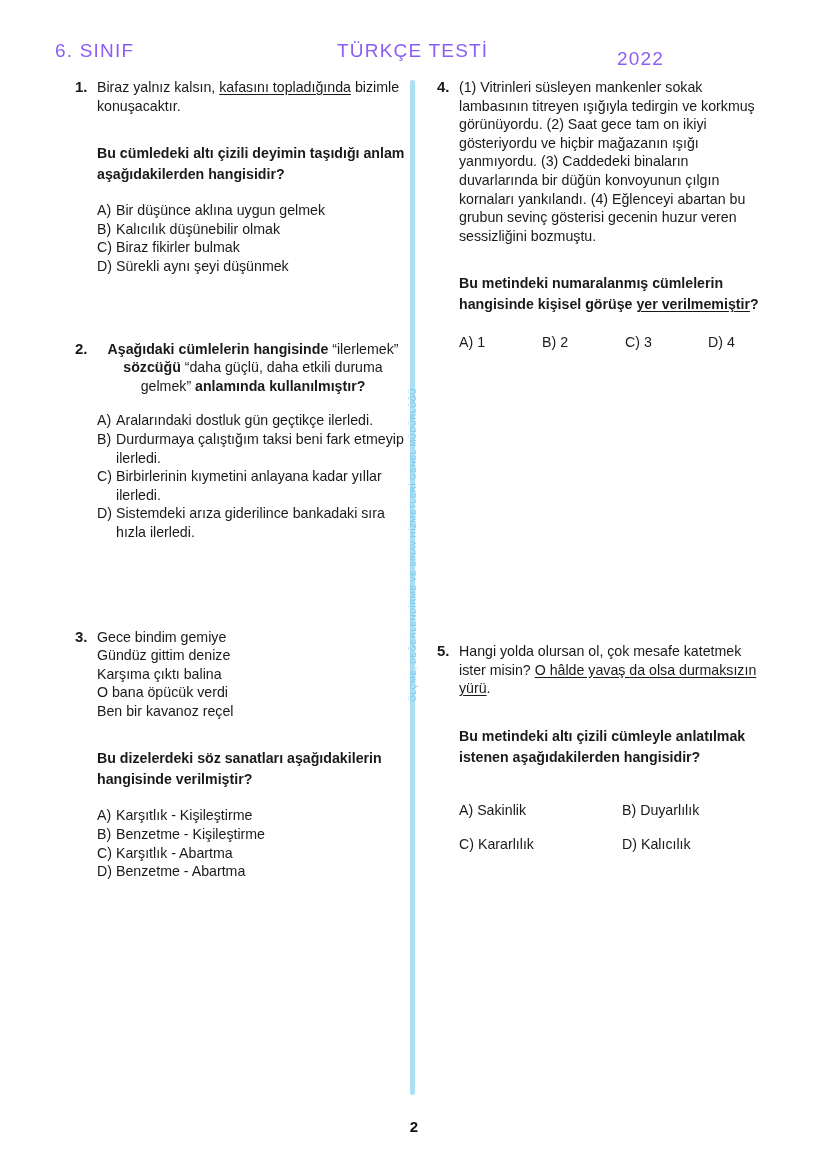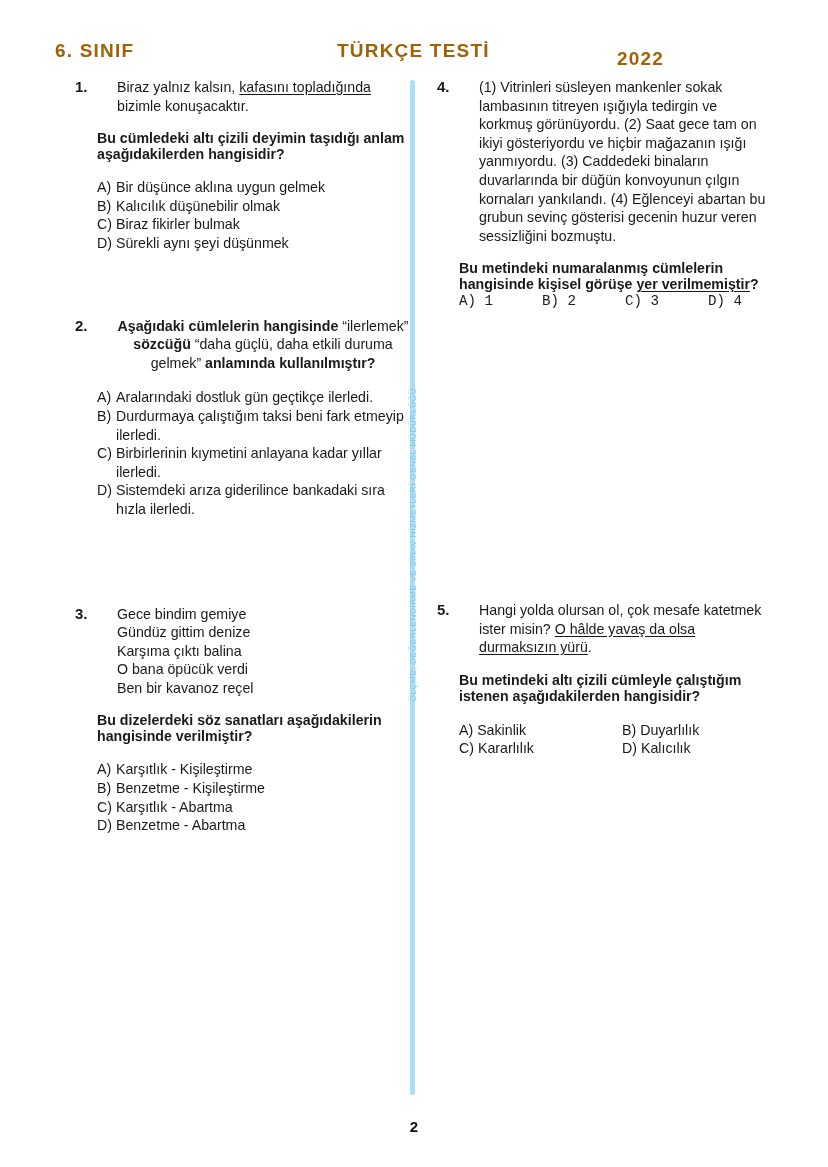--- a/index.html
+++ b/index.html
@@ -19,24 +19,24 @@
   
   .header {
     position: absolute;
     top: 40px;
     left: 55px;
     width: 720px;
     height: 30px;
   }
   .header-item {
     position: absolute;
-    font-weight: bold;
+    font-weight: normal;
     font-size: 19px;
     letter-spacing: 1.2px;
-    color: #a16207;
+    color: #8b5cf6;
     white-space: nowrap;
   }
   .hdr-grade { left: 0px; top: 0px; }
   .hdr-title { left: 282px; top: 0px; }
   .hdr-year  { left: 562px; top: 8px; }
 
   
   .col {
     position: absolute;
     top: 78px;
@@ -94,28 +94,27 @@
     line-height: 18.5px;
     padding-top: 0px;
   }
   .q-body {
     flex: 1 1 auto;
   }
   .q-text {
     font-size: 14.2px;
     line-height: 18.6px;
     text-align: left;
-    margin-left: 20px;
   }
   .q-text.bold { font-weight: bold; text-align: center; }
   .q-stem {
     font-weight: bold;
     font-size: 14.2px;
-    line-height: 16px;
-    margin-top: 15px;
+    line-height: 21px;
+    margin-top: 28px;
   }
   .poem-line { display: block; }
   u.ul { text-decoration: underline; text-underline-offset: 2px; }
 
   
   .opts {
     margin-top: 16px;
     margin-left: 22px;
   }
   .opt {
@@ -125,38 +124,38 @@
     align-items: flex-start;
   }
   .opt-letter {
     flex: 0 0 19px;
     width: 19px;
   }
   .opt-label { flex: 1 1 auto; }
 
   
   .opts-inline {
+    margin-top: 18px;
     margin-left: 22px;
     display: flex;
-    font-family: Liberation Mono, monospace;
   }
   .opts-inline .opt-cell {
     font-size: 14.2px;
     line-height: 18.6px;
     width: 83px;
     flex: 0 0 83px;
   }
 
   
   .opts-grid {
-    margin-top: 17px;
+    margin-top: 33px;
     margin-left: 22px;
     display: grid;
     grid-template-columns: 163px 163px;
-    row-gap: 0px;
+    row-gap: 16px;
   }
   .opts-grid .opt { display: block; font-size: 14.2px; line-height: 18.6px; }
 
   
   .page-num {
     position: absolute;
     left: 0;
     top: 1118px;
     width: 828px;
     text-align: center;
@@ -288,21 +287,21 @@
       <div class="opt-cell"><span>C)</span> <span>3</span></div>
       <div class="opt-cell"><span>D)</span> <span>4</span></div>
     </div>
   </div>
 
   <div class="q" style="margin-top:290px; position:relative;">
     <div class="q-head">
       <div class="q-num">5.</div>
       <div class="q-body">
         <div class="q-text"><span>Hangi yolda olursan ol, çok mesafe katetmek ister misin? </span><u class="ul">O hâlde yavaş da olsa durmaksızın yürü</u><span>.</span></div>
-        <div class="q-stem">Bu metindeki altı çizili cümleyle çalıştığım istenen aşağıdakilerden hangisidir?</div>
+        <div class="q-stem">Bu metindeki altı çizili cümleyle anlatılmak istenen aşağıdakilerden hangisidir?</div>
       </div>
     </div>
     <div class="opts-grid">
       <div class="opt"><span>A)</span> <span>Sakinlik</span></div>
       <div class="opt"><span>B)</span> <span>Duyarlılık</span></div>
       <div class="opt"><span>C)</span> <span>Kararlılık</span></div>
       <div class="opt"><span>D)</span> <span>Kalıcılık</span></div>
     </div>
   </div>
 

